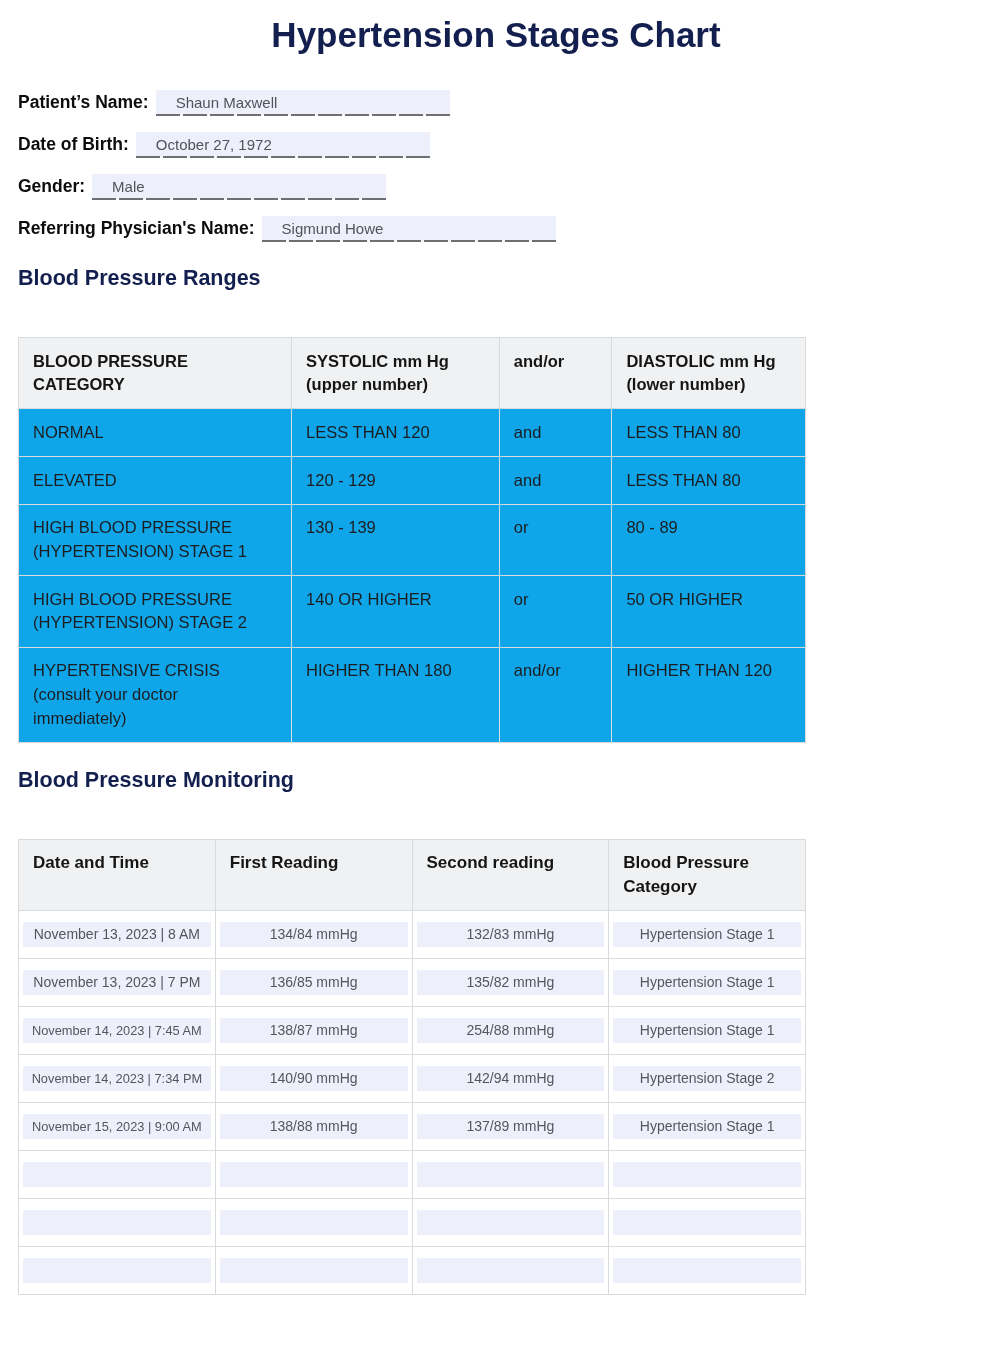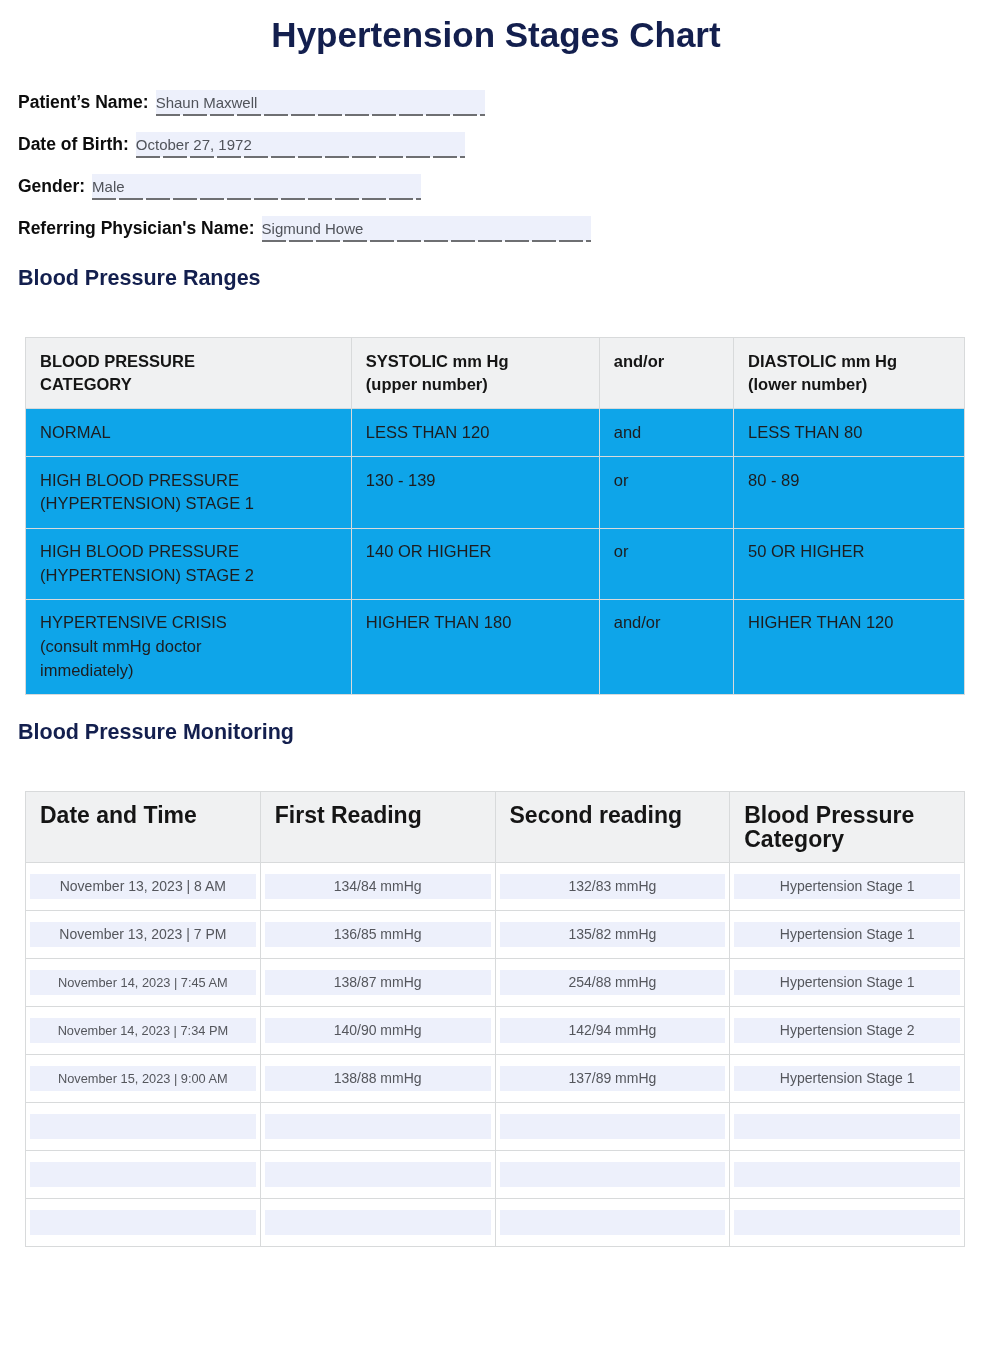--- a/index.html
+++ b/index.html
@@ -11,52 +11,52 @@
   
   .doc-title{
     margin:14px 0 0 0;text-align:center;
     font-size:35px;font-weight:bold;color:#131f4e;line-height:1.2;
   }
   
   .info-block{margin:33px 0 0 18px;}
   .info-row{display:flex;align-items:center;margin-bottom:16px;height:26px;}
   .info-label{font-size:17.5px;font-weight:bold;color:#0d0d0d;line-height:24px;white-space:nowrap;}
   .fill-field{
-    position:relative;margin-left:7px;width:329px;height:25px;
+    position:relative;margin-left:7px;width:294px;height:25px;
     background:#edf0fb;font-size:15px;color:#50535a;line-height:25px;
-    padding-left:0;box-sizing:border-box;white-space:nowrap;
+    padding-left:20px;box-sizing:border-box;white-space:nowrap;
   }
   .fill-field::after{
     content:"";position:absolute;left:0;right:0;bottom:-1px;height:2px;
     background:repeating-linear-gradient(to right,#6e6f72 0px,#6e6f72 24px,rgba(0,0,0,0) 24px,rgba(0,0,0,0) 27px);
   }
   
   .section-heading{
     margin:0 0 0 18px;font-size:21.5px;font-weight:bold;color:#131f4e;line-height:23px;
   }
   .heading-ranges{margin-top:26px;}
   .heading-monitoring{margin-top:26px;}
   
-  table{border-collapse:collapse;table-layout:fixed;margin-left:25px;width:940px;border-radius:21px;}
+  table{border-collapse:collapse;table-layout:fixed;margin-left:18px;width:788px;border-radius:21px;}
   .ranges-table{margin-top:47px;}
   .monitoring-table{margin-top:47px;}
   th,td{
     border:1.5px solid #d8dadb;vertical-align:top;text-align:left;
     font-family:"Liberation Sans","DejaVu Sans",sans-serif;
   }
   .ranges-table th{
     background:#f0f1f2;font-size:16.5px;font-weight:bold;color:#151515;
     padding:11.5px 14px;line-height:23.7px;white-space:pre-line;
   }
   .ranges-table td{
     background:#0ea5e9;font-size:16.5px;font-weight:normal;color:#1d1d1f;
     padding:11.5px 14px;line-height:23.7px;white-space:pre-line;
   }
   .monitoring-table th{
-    background:#f0f1f2;font-size:23px;font-weight:bold;color:#151515;
+    background:#f0f1f2;font-size:17px;font-weight:bold;color:#151515;
     padding:11px 14px;line-height:24px;height:70px;box-sizing:border-box;
   }
   .monitoring-table td{background:#ffffff;padding:0;height:47px;box-sizing:border-box;}
   .bar{
     margin:11px 4px;height:25px;background:#edf0fb;
     font-size:14px;color:#54565c;line-height:25px;text-align:center;
     overflow:hidden;white-space:nowrap;
   }
   .bar.small{font-size:12.8px;}
   
@@ -111,36 +111,42 @@
       </tr>
     </thead>
     <tbody>
       <tr>
         <td>NORMAL</td>
         <td>LESS THAN 120</td>
         <td>and</td>
         <td>LESS THAN 80</td>
       </tr>
       <tr>
+        <td>ELEVATED</td>
+        <td>120 - 129</td>
+        <td>and</td>
+        <td>LESS THAN 80</td>
+      </tr>
+      <tr>
         <td>HIGH BLOOD PRESSURE
 (HYPERTENSION) STAGE 1</td>
         <td>130 - 139</td>
         <td>or</td>
         <td>80 - 89</td>
       </tr>
       <tr>
         <td>HIGH BLOOD PRESSURE
 (HYPERTENSION) STAGE 2</td>
         <td>140 OR HIGHER</td>
         <td>or</td>
         <td>50 OR HIGHER</td>
       </tr>
       <tr>
         <td>HYPERTENSIVE CRISIS
-(consult mmHg doctor
+(consult your doctor
 immediately)</td>
         <td>HIGHER THAN 180</td>
         <td>and/or</td>
         <td>HIGHER THAN 120</td>
       </tr>
     </tbody>
   </table>
 
   <h2 class="section-heading heading-monitoring">Blood Pressure Monitoring</h2>
 

